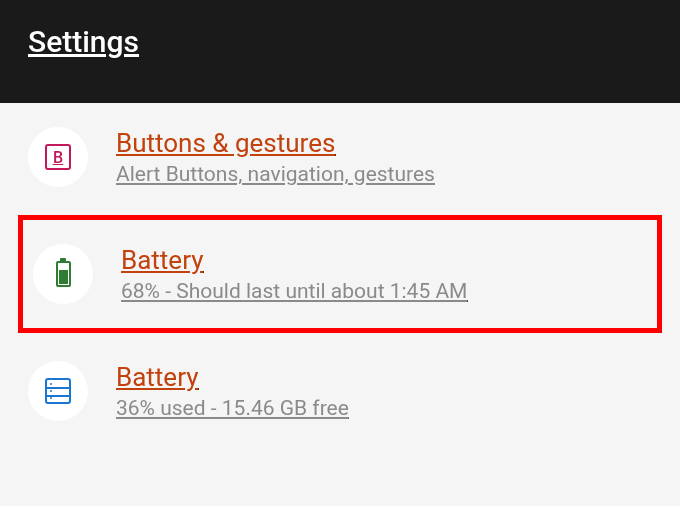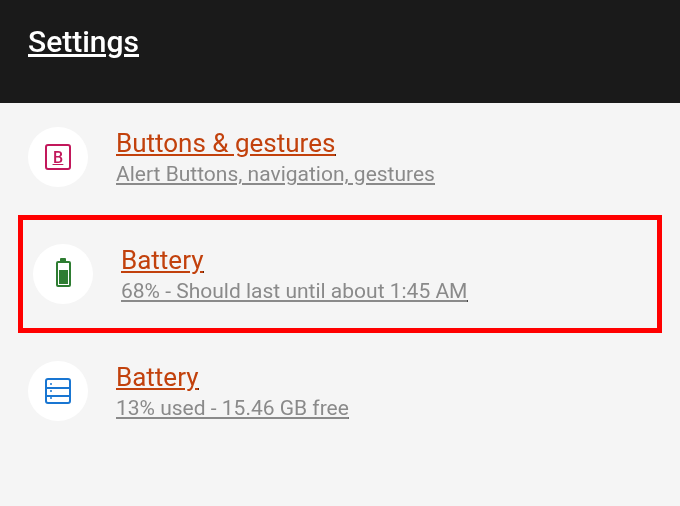--- a/index.html
+++ b/index.html
@@ -179,17 +179,17 @@
       <div class="storage-icon">
         <div class="storage-dots">
           <div class="storage-dot"></div>
           <div class="storage-dot"></div>
           <div class="storage-dot"></div>
         </div>
       </div>
     </div>
     <div class="item-content">
       <div class="item-title">Battery</div>
-      <div class="item-subtitle">13% used - 15.46 GB free</div>
+      <div class="item-subtitle">36% used - 15.46 GB free</div>
     </div>
   </div>
 
 </div>
 
 </body></html>

